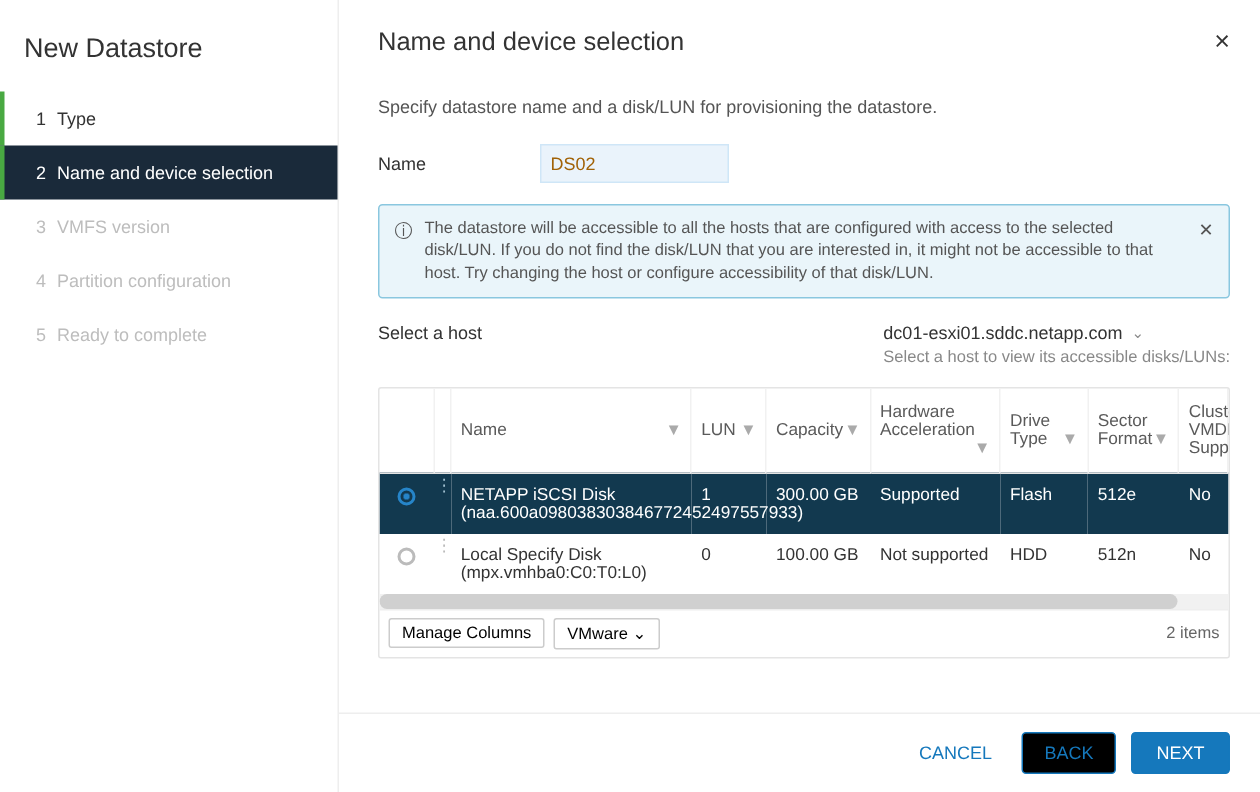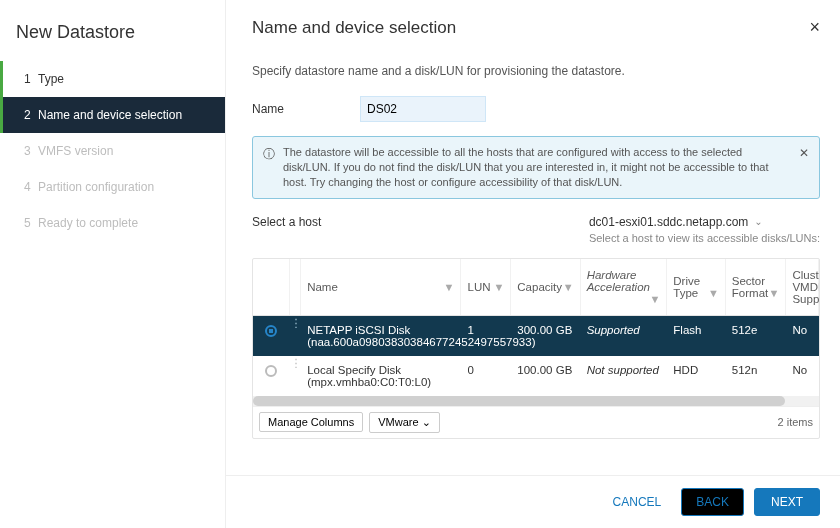--- a/index.html
+++ b/index.html
@@ -12,39 +12,39 @@
   .step .num { width: 14px; }
   .step.done { color: #333; border-left: 3px solid #49a942; padding-left: 21px; }
   .step.active { background: #1a2a3a; color: #fff; border-left: 3px solid #49a942; padding-left: 21px; }
   .main { flex: 1; padding: 18px 20px 0 26px; position: relative; }
   .main-header { display: flex; justify-content: space-between; align-items: flex-start; }
   .main-title { font-size: 17px; font-weight: 400; color: #333; }
   .close-x { font-size: 18px; font-weight: 300; cursor: pointer; line-height: 1; }
   .subtitle { font-size: 12px; color: #555; margin-top: 26px; }
   .form-row { display: flex; align-items: center; margin-top: 18px; }
   .form-label { width: 108px; font-size: 12px; color: #333; }
-  .name-input { width: 126px; padding: 5px 6px; border: 1px solid #cfe6f7; background: #eaf3fb; font-size: 12px; color: #000000; }
+  .name-input { width: 126px; padding: 5px 6px; border: 1px solid #cfe6f7; background: #eaf3fb; font-size: 12px; color: #a16207; }
   .info-banner { display: flex; align-items: flex-start; border: 1px solid #8ac7df; background: #eaf5fa; border-radius: 3px; padding: 8px 28px 8px 10px; margin-top: 14px; position: relative; font-size: 11px; color: #555; line-height: 1.35; }
   .info-icon { margin-right: 8px; margin-top: 1px; font-size: 12px; }
   .banner-close { position: absolute; right: 10px; top: 8px; cursor: pointer; font-size: 12px; }
   .host-row { display: flex; align-items: flex-start; margin-top: 16px; justify-content: space-between; }
   .host-select { display: inline-flex; align-items: center; font-size: 12px; color: #333; cursor: pointer; }
   .chev { margin-left: 6px; font-size: 10px; color: #888; }
   .host-hint { font-size: 11px; color: #888; margin-top: 3px; }
   .table-wrap { margin-top: 14px; border: 1px solid #e4e4e4; border-radius: 2px; overflow: hidden; }
   .tbl { width: 100%; border-collapse: collapse; table-layout: fixed; font-size: 11.5px; }
   .tbl th { text-align: left; font-weight: 400; color: #5a5a5a; padding: 10px 6px; border-bottom: 1px solid #e4e4e4; border-right: 1px solid #f1f1f1; vertical-align: middle; }
   .tbl th .filt { float: right; color: #aaa; font-size: 11px; }
   .tbl td { padding: 8px 6px; vertical-align: top; border-right: 1px solid transparent; }
   .col-radio { width: 34px; text-align: center; }
   .col-drag  { width: 10px; padding: 0 !important; }
   .col-name { width: 148px; }
   .col-lun { width: 46px; }
   .col-cap { width: 64px; }
-  .col-accel { width: 80px; font-style: italic; }
+  .col-accel { width: 80px; }
   .col-drive { width: 54px; }
   .col-sector { width: 56px; }
   .col-clust { width: 30px; }
   .row-sel { background: #12394f; color: #fff; }
   .row-sel td { color: #fff; }
   .radio { width: 12px; height: 12px; border-radius: 50%; border: 2px solid #bbb; display: inline-block; position: relative; top: 1px; }
   .radio.checked { border-color: #2685c9; background: radial-gradient(circle at center, #2685c9 0 40%, #12394f 41% 100%); }
   .dragcell { color: #bbb; text-align: center; }
   .row-sel .dragcell { color: #9fbfcf; }
   .scroll-strip { height: 10px; background: #f1f1f1; position: relative; }

